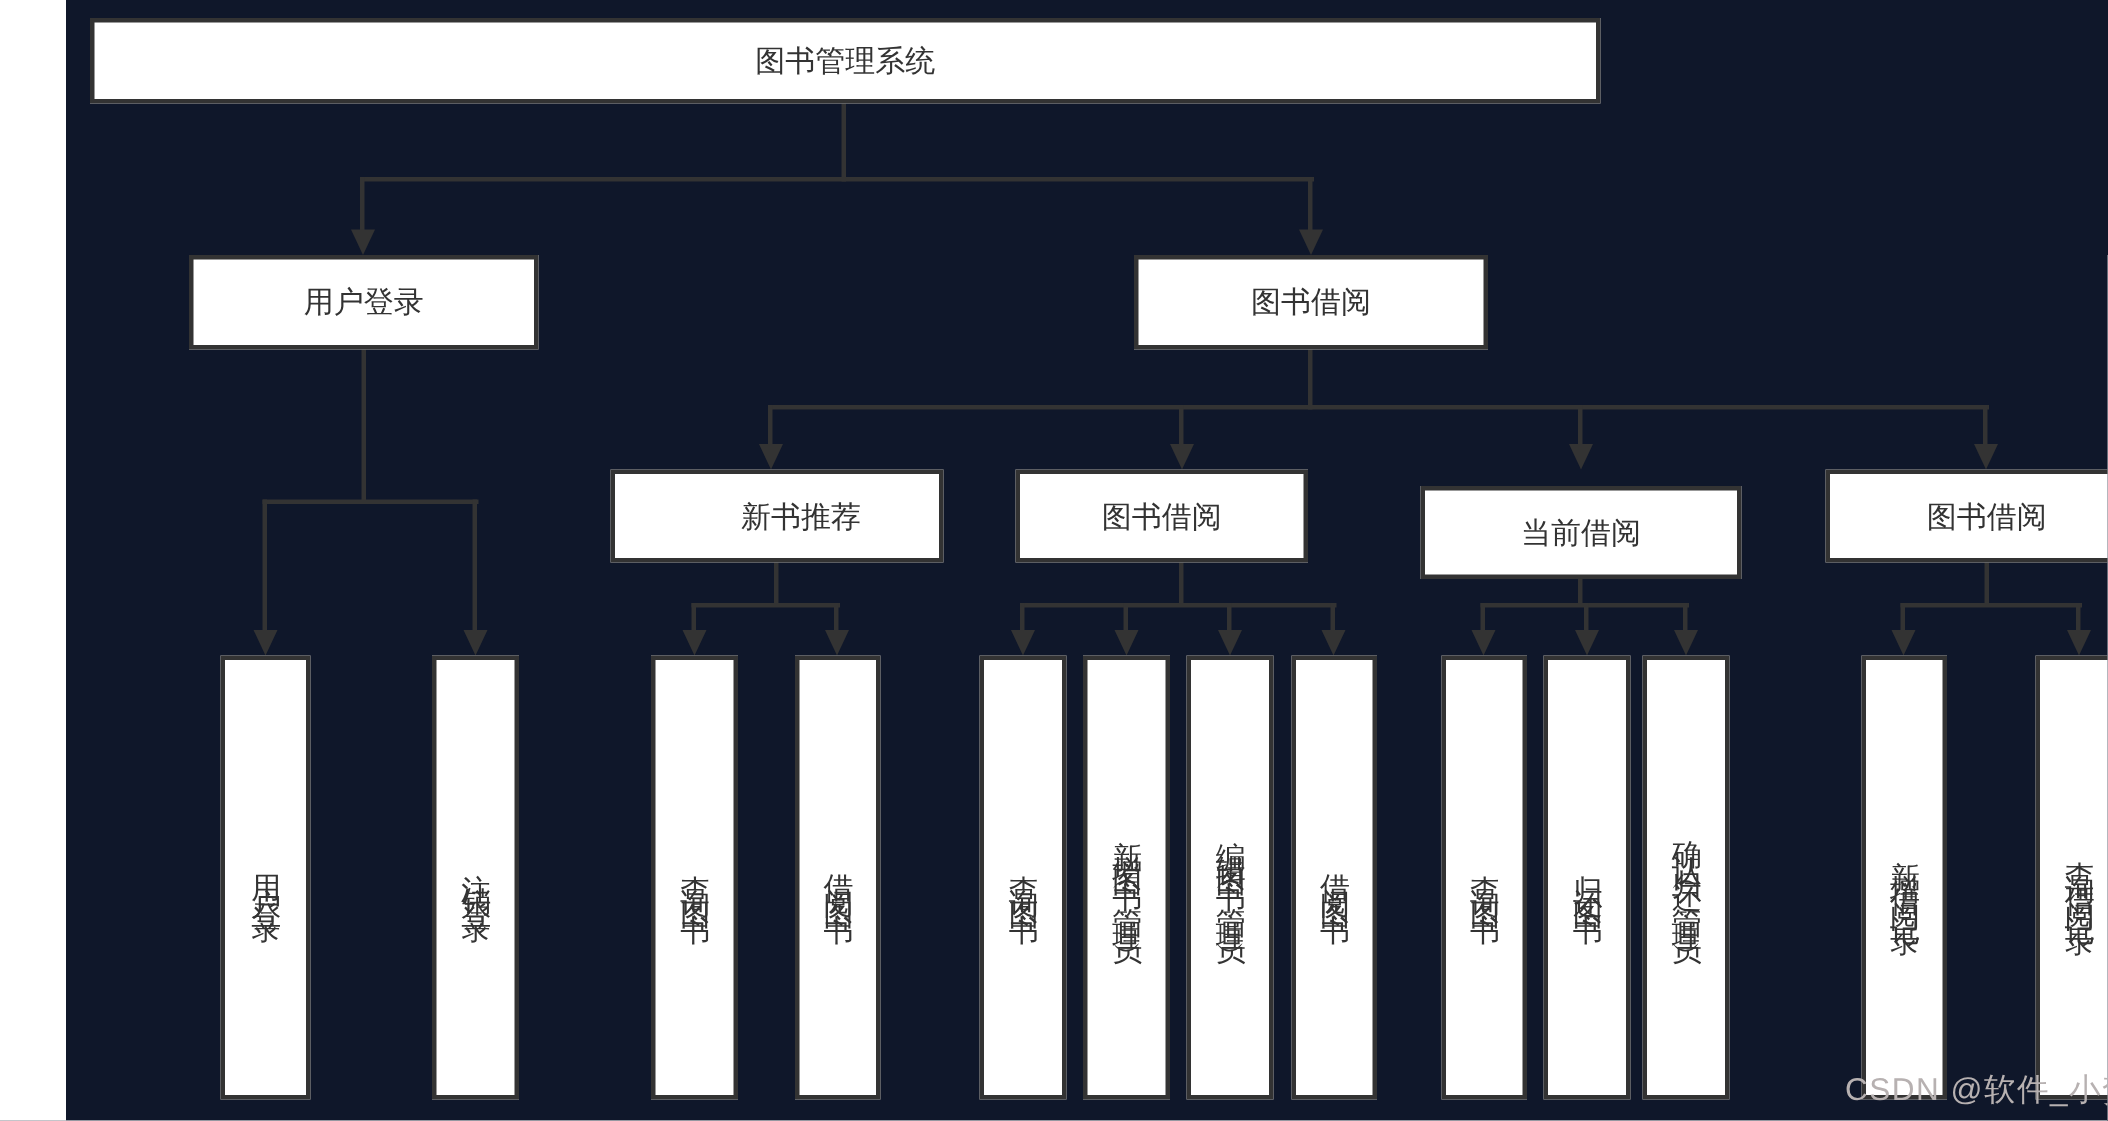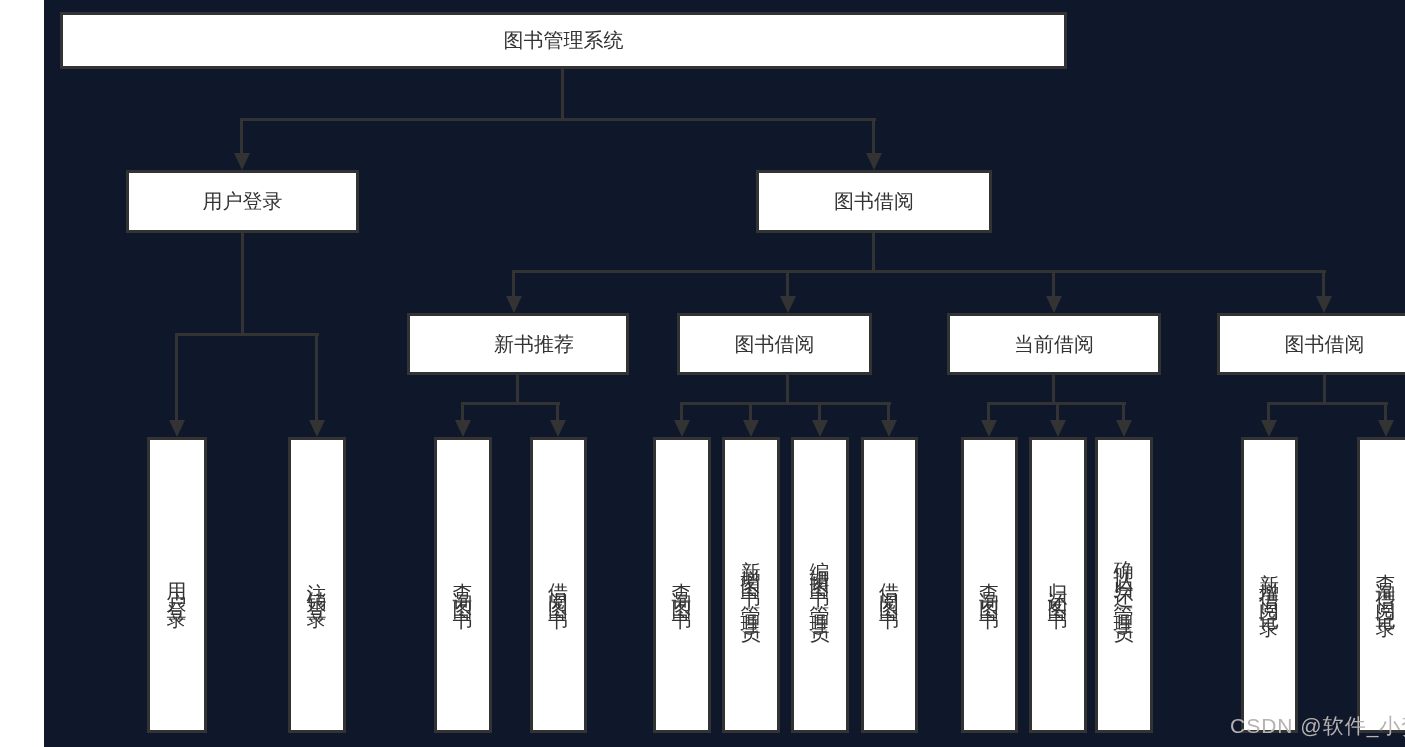--- a/index.html
+++ b/index.html
@@ -72,21 +72,21 @@
   <div class="arr" style="left:1002px;top:296px;"></div>
   <div class="vline" style="left:1278px;top:270px;width:3px;height:27px;"></div>
   <div class="arr" style="left:1272px;top:296px;"></div>
 
   <div class="hbox" style="left:363px;top:313px;width:222px;height:62px;padding-left:32px;">
     <span>新书推荐</span>
   </div>
   <div class="hbox" style="left:633px;top:313px;width:195px;height:62px;">
     <span>图书借阅</span>
   </div>
-  <div class="hbox" style="left:903px;top:313px;width:214px;height:62px;">
+  <div class="hbox" style="left:903px;top:324px;width:214px;height:62px;">
     <span>当前借阅</span>
   </div>
   <div class="hbox" style="left:1173px;top:313px;width:215px;height:62px;">
     <span>图书借阅</span>
   </div>
 
   <div class="vline" style="left:472px;top:375px;width:3px;height:29px;"></div>
   <div class="hline" style="left:417px;top:402px;width:99px;height:3px;"></div>
   <div class="vline" style="left:417px;top:402px;width:3px;height:19px;"></div>
   <div class="arr" style="left:411px;top:420px;"></div>

